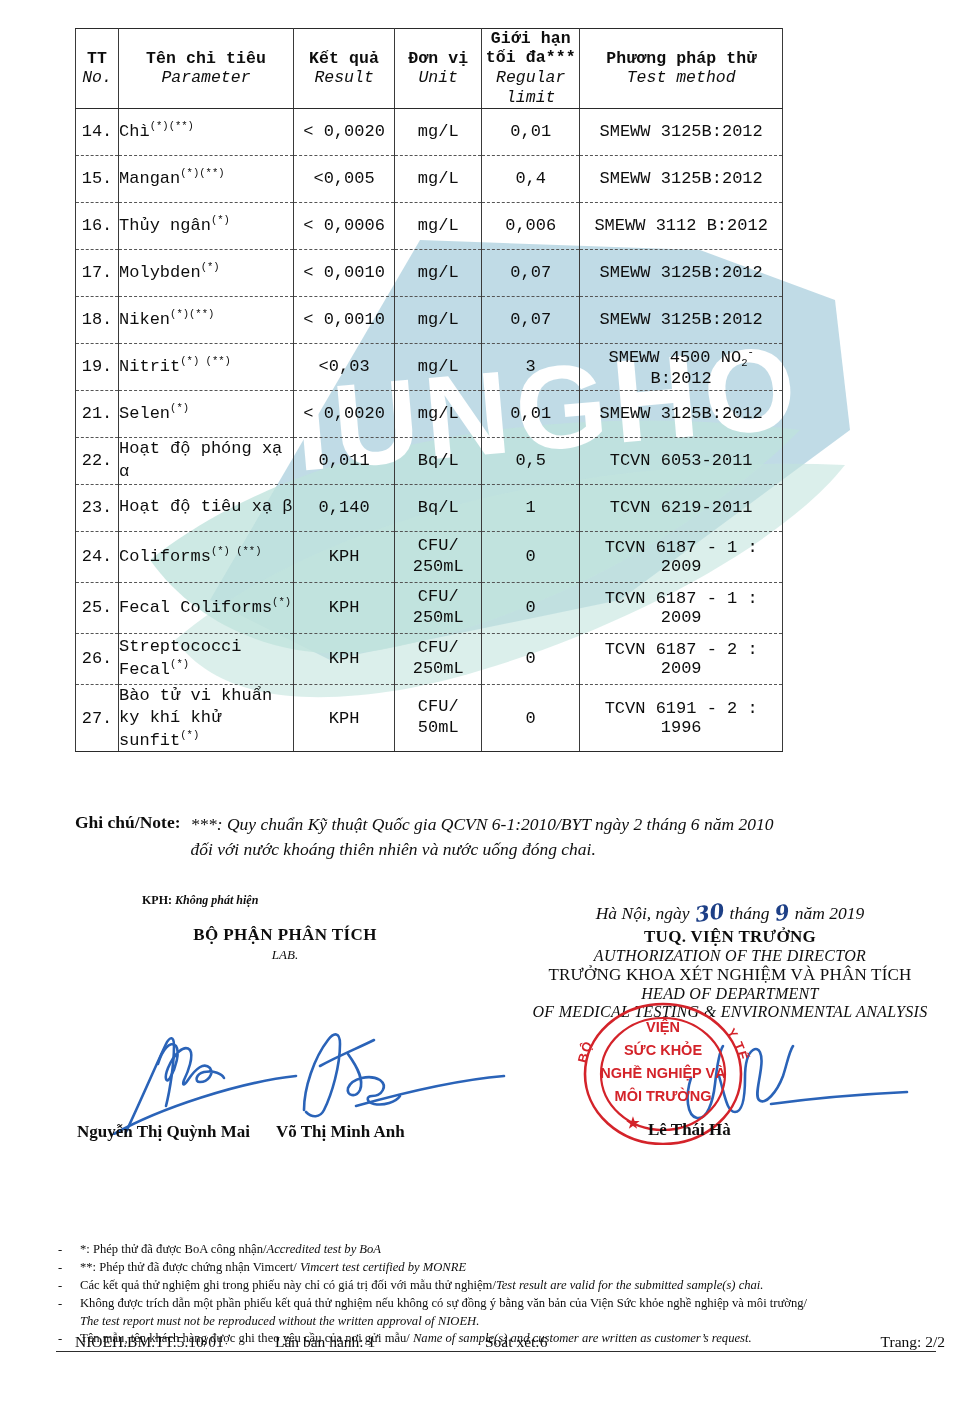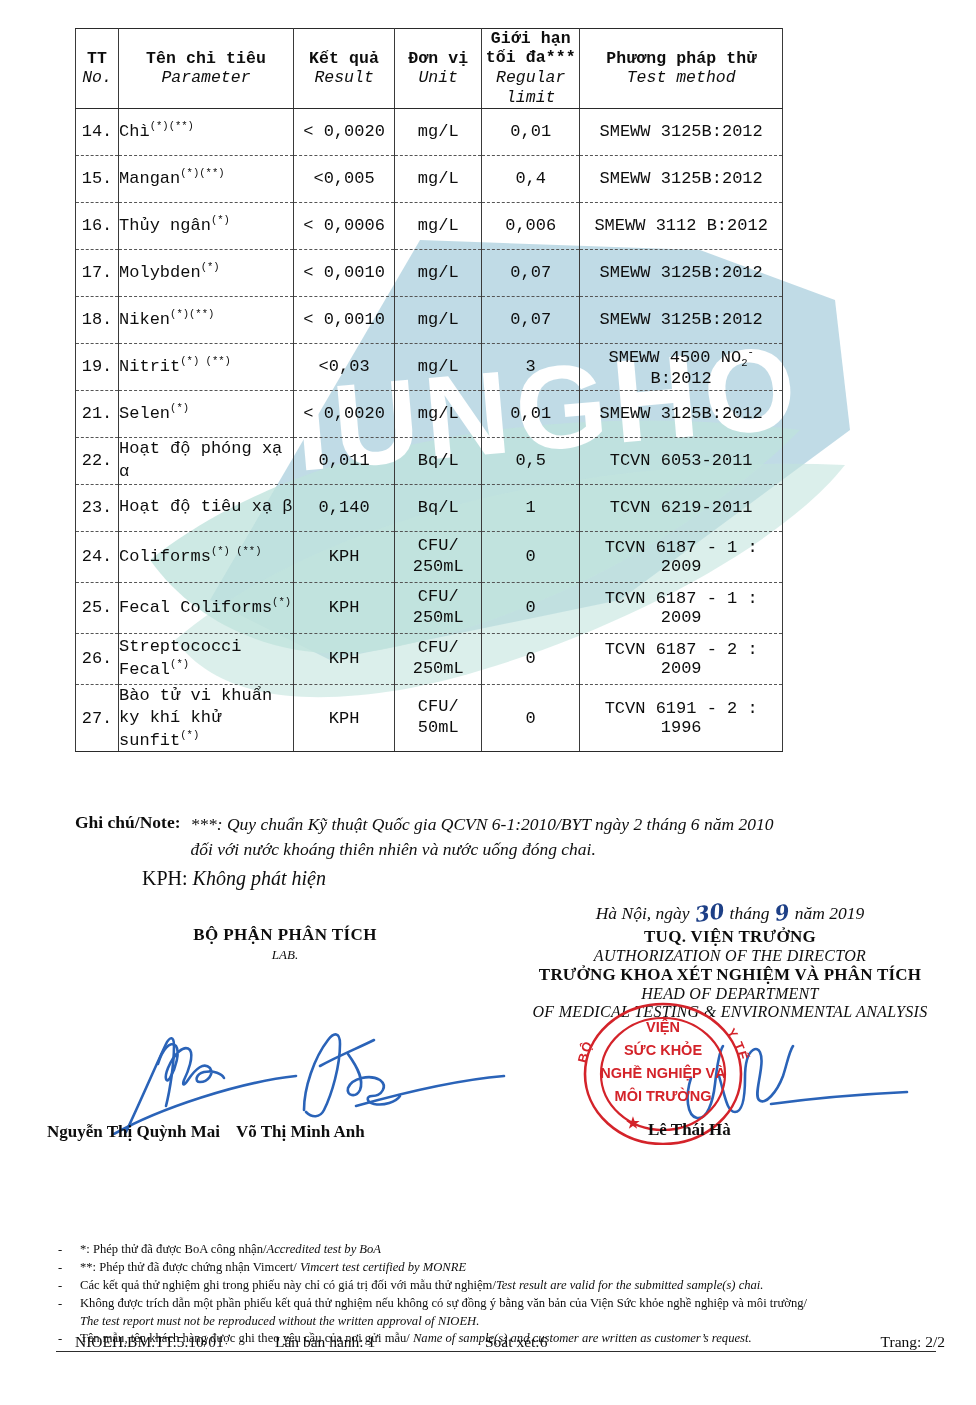--- a/index.html
+++ b/index.html
@@ -76,21 +76,21 @@
   sup.mn { font-size: 0.62em; vertical-align: super; }
 
   
   #notes {
     position: absolute; left: 75px; top: 812px; width: 880px; z-index: 2;
   }
   .note-row { display: flex; font-size: 17.5px; }
   .note-lbl { font-weight: bold; white-space: nowrap; padding-right: 10px; }
   .note-body { font-style: italic; line-height: 1.45; }
   .note-kph {
-    margin-top: 4px; margin-left: 67px; font-size: 20px;
+    margin-top: 30px; margin-left: 67px; font-size: 12px; font-weight: bold;
   }
   .note-kph .k { font-style: normal; }
   .note-kph .v { font-style: italic; }
 
   
   #sig-left {
     position: absolute; left: 120px; top: 925px; width: 330px;
     text-align: center; z-index: 2;
   }
   #sig-left .t1 { font-weight: bold; font-size: 17px; letter-spacing: .4px; }
@@ -102,30 +102,30 @@
   }
   .date-line { font-style: italic; font-size: 17.5px; white-space: nowrap; }
   .hand {
     font-family: "DejaVu Serif", serif;
     color: #1d3f86; font-style: italic; font-weight: bold;
     font-size: 21px; vertical-align: -1px; padding: 0 1px;
     display: inline-block; transform: rotate(-8deg);
   }
   #sig-right .r1 { font-weight: bold; font-size: 17px; letter-spacing: .3px; margin-top: 2px;}
   #sig-right .r2 { font-style: italic; font-size: 16px; letter-spacing: .3px; }
-  #sig-right .r3 { font-weight: bold; font-size: 17px; letter-spacing: .2px; }
+  #sig-right .r3 { font-weight: normal; font-size: 17px; letter-spacing: .2px; }
   #sig-right .r4 { font-style: italic; font-size: 16px; letter-spacing: .3px;}
   #sig-right .r5 { font-style: italic; font-size: 16px; letter-spacing: .3px;}
 
   
   .ink { position: absolute; z-index: 3; pointer-events: none; }
 
   #names-left {
-    position: absolute; left: 47px; top: 1122px; width: 420px; z-index: 4;
-    display: flex; gap: 16px;
+    position: absolute; left: 77px; top: 1122px; width: 420px; z-index: 4;
+    display: flex; gap: 26px;
   }
   #names-left div { font-weight: bold; font-size: 17px; white-space: nowrap; }
 
   #name-right {
     position: absolute; left: 648px; top: 1120px; z-index: 5;
     font-weight: bold; font-size: 17px;
   }
 
   
   #stamp { position: absolute; left: 563px; top: 1000px; z-index: 4; pointer-events: none; }

